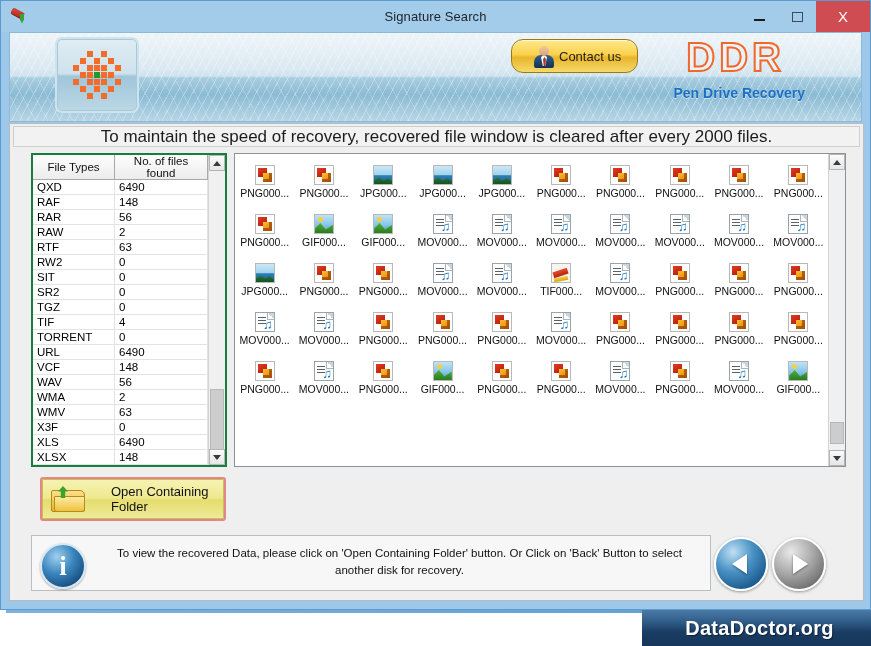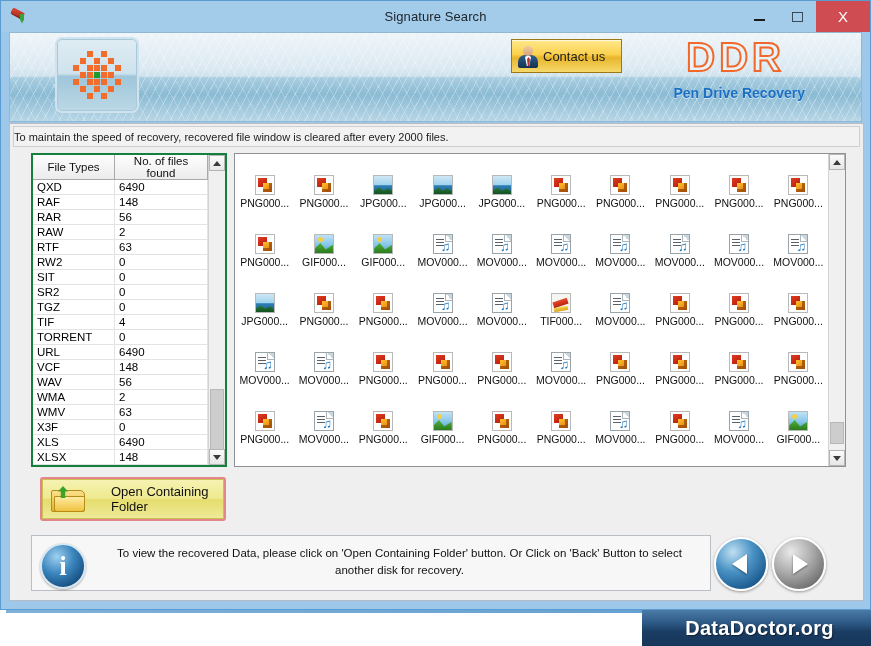--- a/index.html
+++ b/index.html
@@ -131,26 +131,27 @@
   }
   #logo-grid i { display: block; width: 6px; height: 6px; }
   #logo-grid i.on { background: #f26c2c; }
   #logo-grid i.green { background: #1f9a2f; }
 
   #contact-us {
     position: absolute;
     left: 501px; top: 6px;
     width: 109px; height: 32px;
     border: 1px solid #9a7a17;
-    border-radius: 0;
+    border-radius: 12px;
     background: linear-gradient(180deg,#ffe98c 0%, #fbd14e 45%, #e8b52b 55%, #f5d96b 100%);
     display: flex;
     align-items: center;
     box-shadow: inset 0 1px 0 rgba(255,255,255,.7);
     cursor: pointer;
+    padding-left: 16px;
   }
   #contact-avatar {
     position: relative;
     width: 24px; height: 24px;
     margin-left: 4px;
     flex: 0 0 auto;
   }
   #contact-avatar .head {
     position: absolute; left: 7px; top: 2px;
     width: 10px; height: 10px; border-radius: 50%;
@@ -210,21 +211,22 @@
     box-sizing: border-box;
   }
 
   #status-strip {
     margin: 2px 3px 0 3px;
     height: 19px;
     background: #f2f2f2;
     border: 1px solid #cfcfcf;
     display: flex;
     align-items: center;
-    font-size: 11px;
+    justify-content: center;
+    font-size: 17px;
     color: #1c1c1c;
   }
 
   
   #filetypes-panel {
     position: absolute;
     left: 21px; top: 29px;
     width: 196px; height: 314px;
     background: #ffffff;
     border: 2px solid #15803d;
@@ -314,21 +316,20 @@
     overflow: hidden;
     position: relative;
   }
   #files-grid {
     position: absolute;
     left: 0;
     top: -42px;           
     width: 100%;
     display: grid;
     grid-template-columns: repeat(10, 1fr);
-    row-gap: 10px;
     text-align: center;
   }
   .file-cell {
     height: 45px;
     display: flex;
     flex-direction: column;
     align-items: center;
     justify-content: flex-start;
     padding-top: 4px;
     cursor: pointer;

